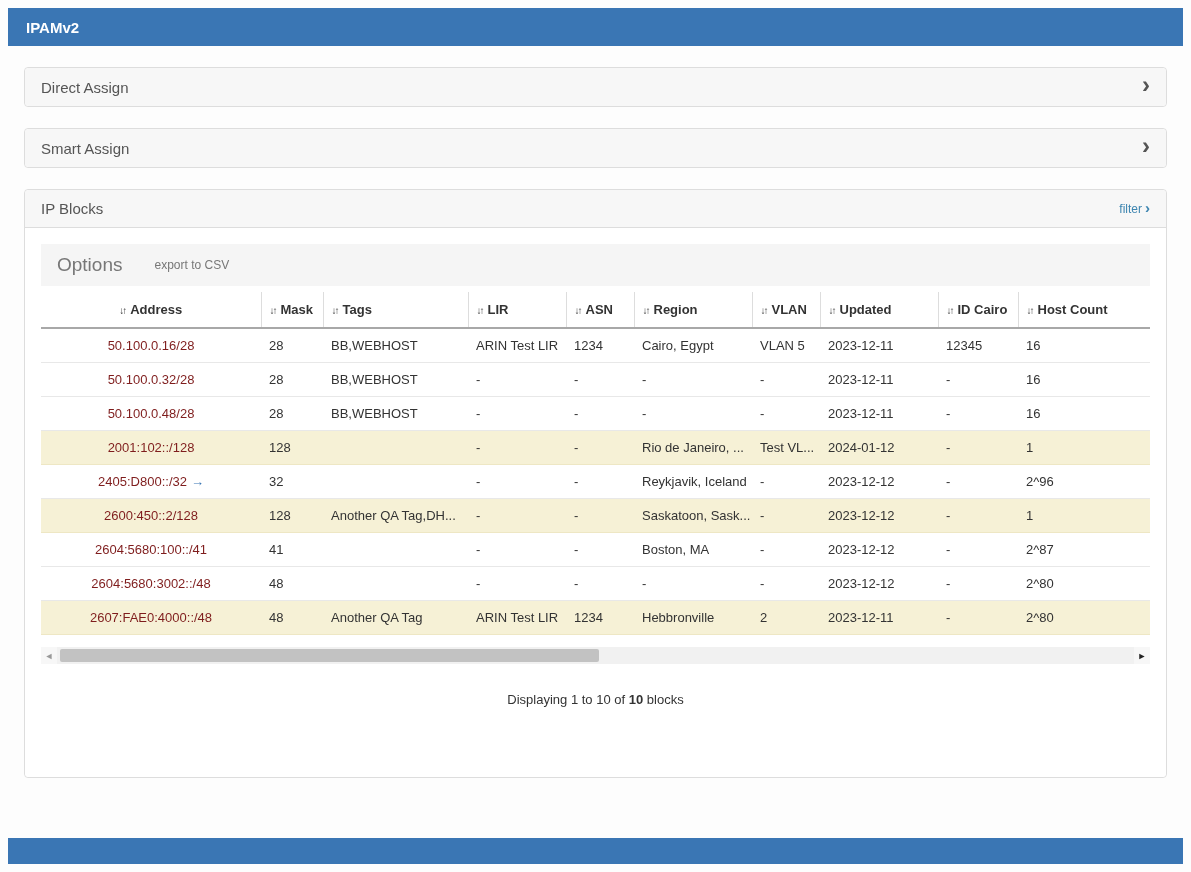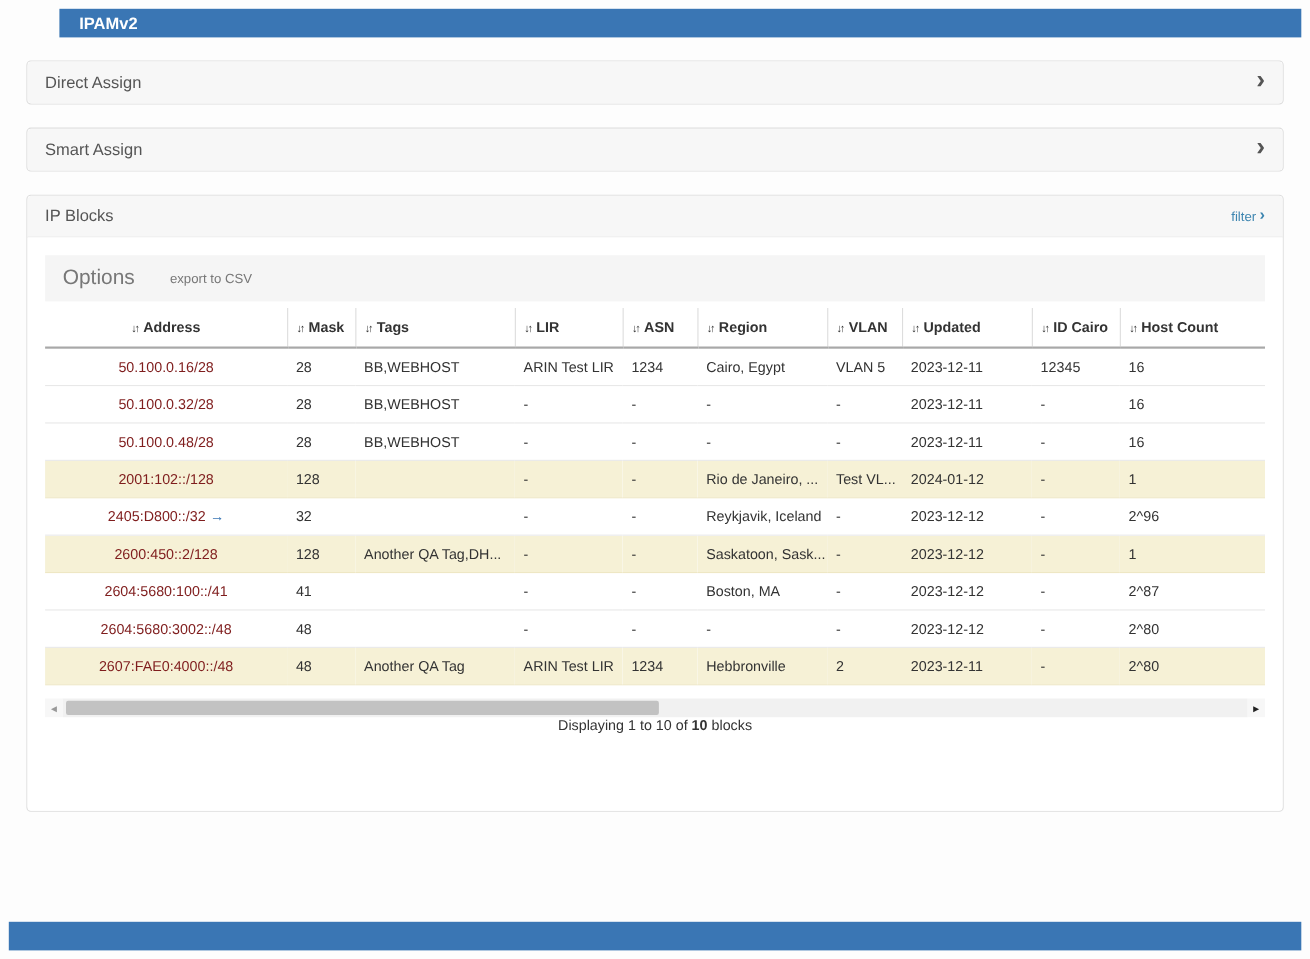--- a/index.html
+++ b/index.html
@@ -5,21 +5,21 @@
   * { box-sizing: border-box; }
   html, body { margin:0; background:#fdfdfd; }
   body {
     font-family:"Liberation Sans", sans-serif;
     padding:8px;
     min-height:872px;
     width:1191px;
     display:flex;
     flex-direction:column;
   }
-  .topbar { background:#3a76b4; height:26px; display:flex; align-items:center; padding:0 18px; flex:none;margin-left:46px; }
+  .topbar { background:#3a76b4; height:38px; display:flex; align-items:center; padding:0 18px; flex:none; }
   .topbar .title { color:#fff; font-size:15px; font-weight:bold; }
   .content { padding:0 16px; flex:none; }
   .panel { border:1px solid #ddd; border-radius:4px; margin-top:21px; background:#fff; }
   .panel-header { background:#f7f7f7; min-height:38px; display:flex; align-items:center; padding:0 16px; border-radius:4px; cursor:pointer;gap:32px; }
   .panel.open .panel-header { border-bottom:1px solid #ddd; border-radius:4px 4px 0 0; }
   .panel-label { color:#555; font-size:15px; }
   .chevron { margin-left:auto; color:#555; font-size:24px; font-weight:bold; line-height:1; padding-bottom:4px; }
   .filter-link { margin-left:auto; color:#3d85b0; font-size:12px; cursor:pointer; display:flex; align-items:center; gap:3px; }
   .filter-link .chevron-sm { font-size:15px; font-weight:bold; line-height:1; padding-bottom:2px; }
   .panel-body { padding:16px 16px 70px; background:#fff; border-radius:0 0 4px 4px; }
@@ -42,21 +42,21 @@
   th.col-address, td.col-address { text-align:center; }
   td.col-address a { color:#7f1d1d; text-decoration:none; }
   .fwd-arrow { color:#3a76b4; font-weight:bold; margin-left:4px; }
 
   .hscroll { display:flex; align-items:center; height:17px; margin-top:12px; }
   .hscroll-btn { width:16px; height:17px; background:#f7f7f7; border:none; font-size:9px; color:#222; display:flex; align-items:center; justify-content:center; cursor:pointer; padding:0; }
   .hscroll-btn.left { color:#999; }
   .hscroll-track { flex:1; height:17px; background:#f1f1f1; position:relative; cursor:pointer; }
   .hscroll-thumb { position:absolute; left:3px; top:2px; height:13px; width:50%; background:#c2c2c2; border-radius:2px; cursor:grab; }
 
-  .pagination { text-align:center; font-size:13px; color:#333; }
+  .pagination { text-align:center; font-size:13px; color:#333; margin-top:28px; }
   .pagination .bold { font-weight:bold; }
 
   .footer-bar { background:#3a76b4; height:26px; margin-top:auto; flex:none; }
 </style>
 </head>
 <body>
 
 <header class="topbar">
   <span class="title">IPAMv2</span>
 </header>

